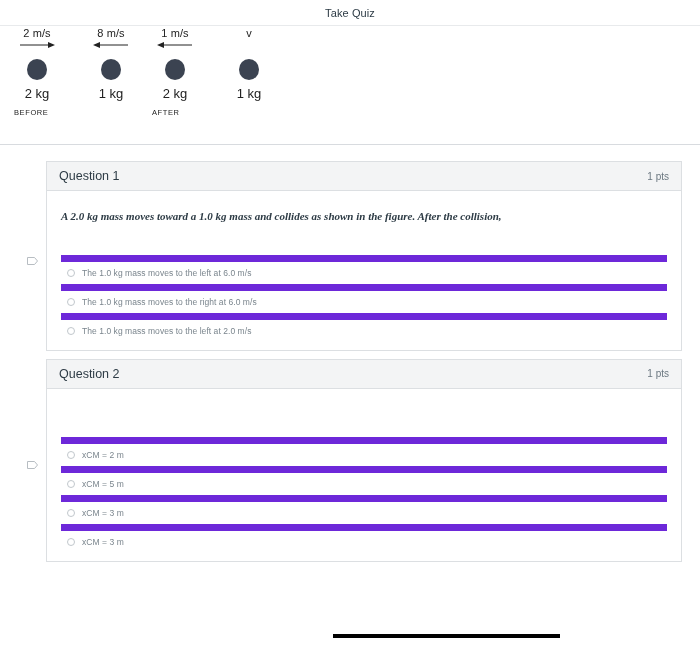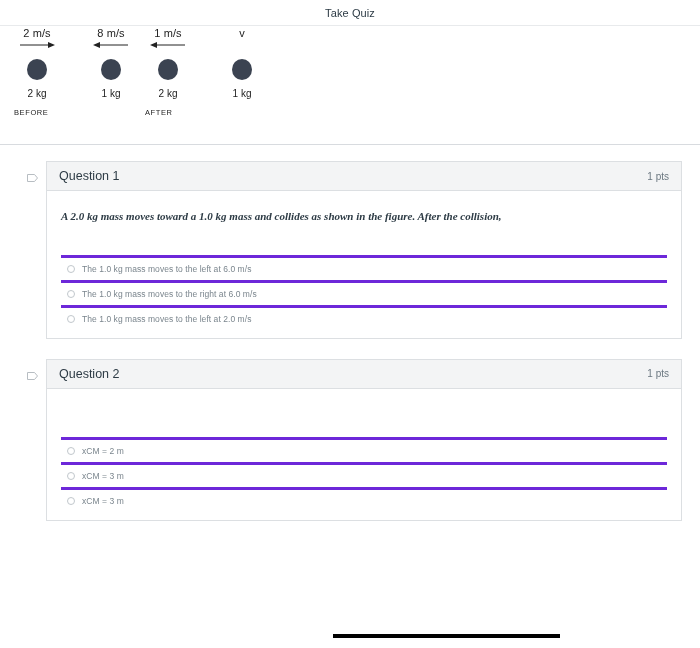--- a/index.html
+++ b/index.html
@@ -41,21 +41,21 @@
     position: relative;
     height: 118px;
     background: #ffffff;
   }
   .fig-group {
     position: absolute;
     top: 0;
     width: 120px;
   }
   .fig-group.before { left: 14px; }
-  .fig-group.after  { left: 145px; }
+  .fig-group.after  { left: 152px; }
 
   .fig-row {
     display: flex;
     justify-content: space-between;
     width: 100%;
   }
   .fig-col {
     width: 46px;
     text-align: center;
   }
@@ -79,21 +79,21 @@
     align-items: center;
     justify-content: center;
   }
   .ball {
     width: 20px;
     height: 21px;
     border-radius: 50%;
     background: #3b4351;
   }
   .mass-label {
-    font-size: 10px;
+    font-size: 13px;
     color: #222;
     height: 16px;
     line-height: 16px;
   }
   .phase-label {
     text-align: left;
     font-size: 7.5px;
     color: #222;
     letter-spacing: .6px;
     margin-top: 6px;
@@ -104,22 +104,22 @@
     background: #d8dbdf;
     width: 100%;
   }
 
   
   .questions-wrap {
     padding: 16px 18px 0 18px;
   }
   .question-block {
     display: flex;
-    align-items: flex-start;
-    margin-bottom: 20px;
+    align-items: center;
+    margin-bottom: 8px;
   }
   .flag-cell {
     width: 28px;
     padding-top: 11px;
     flex: 0 0 28px;
     display: flex;
     justify-content: center;
   }
   .flag-icon { display: block; }
 
@@ -156,21 +156,21 @@
     color: #2d3b45;
     line-height: 1.45;
     font-family: "Liberation Serif", serif;
   }
   .answers {
     margin-top: 30px;
   }
   .answer-row {
     display: flex;
     align-items: center;
-    border-top: 3px solid #6d28d9;
+    border-top: 7px solid #6d28d9;
     padding: 6px 0 6px 6px;
     min-height: 25px;
   }
   .radio {
     width: 8px;
     height: 8px;
     border: 1px solid #c1c7cc;
     border-radius: 50%;
     flex: 0 0 8px;
     margin-right: 7px;
@@ -322,20 +322,24 @@
         <span class="q-points">1 pts</span>
       </div>
       <div class="q-body">
         <div class="answers">
           <div class="answer-row">
             <span class="radio"></span>
             <span class="answer-text">xCM = 2 m</span>
           </div>
           <div class="answer-row">
             <span class="radio"></span>
+            <span class="answer-text">xCM = 5 m</span>
+          </div>
+          <div class="answer-row">
+            <span class="radio"></span>
             <span class="answer-text">xCM = 3 m</span>
           </div>
           <div class="answer-row">
             <span class="radio"></span>
             <span class="answer-text">xCM = 3 m</span>
           </div>
         </div>
       </div>
     </div>
   </div>

